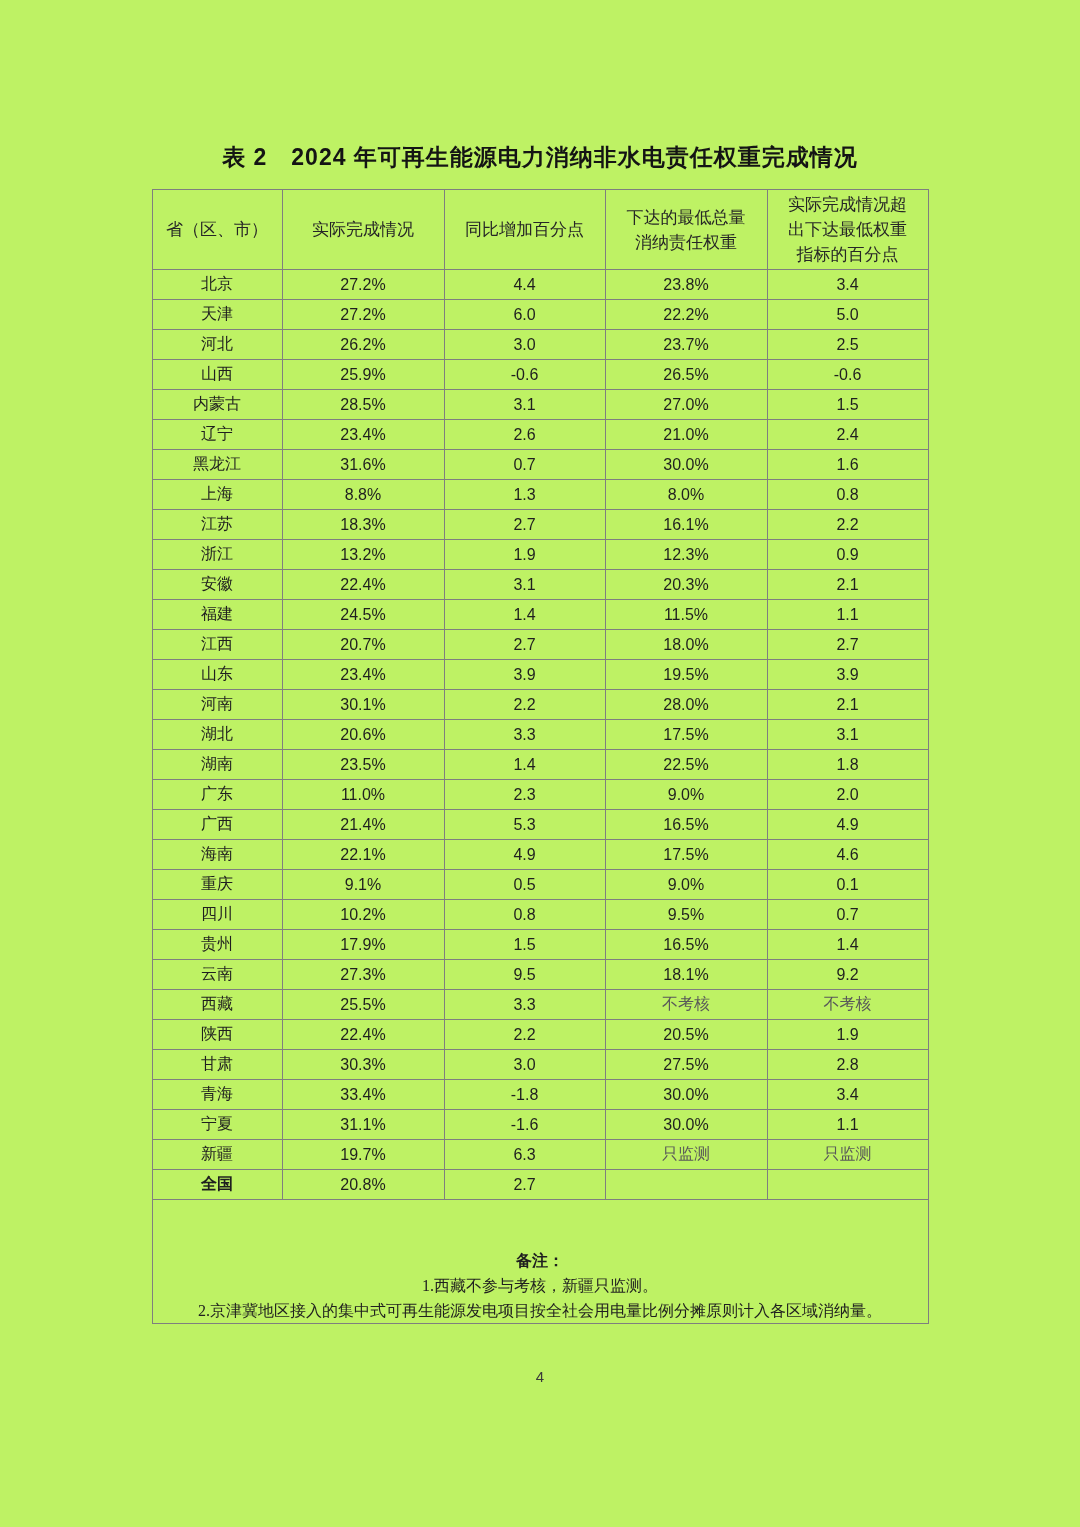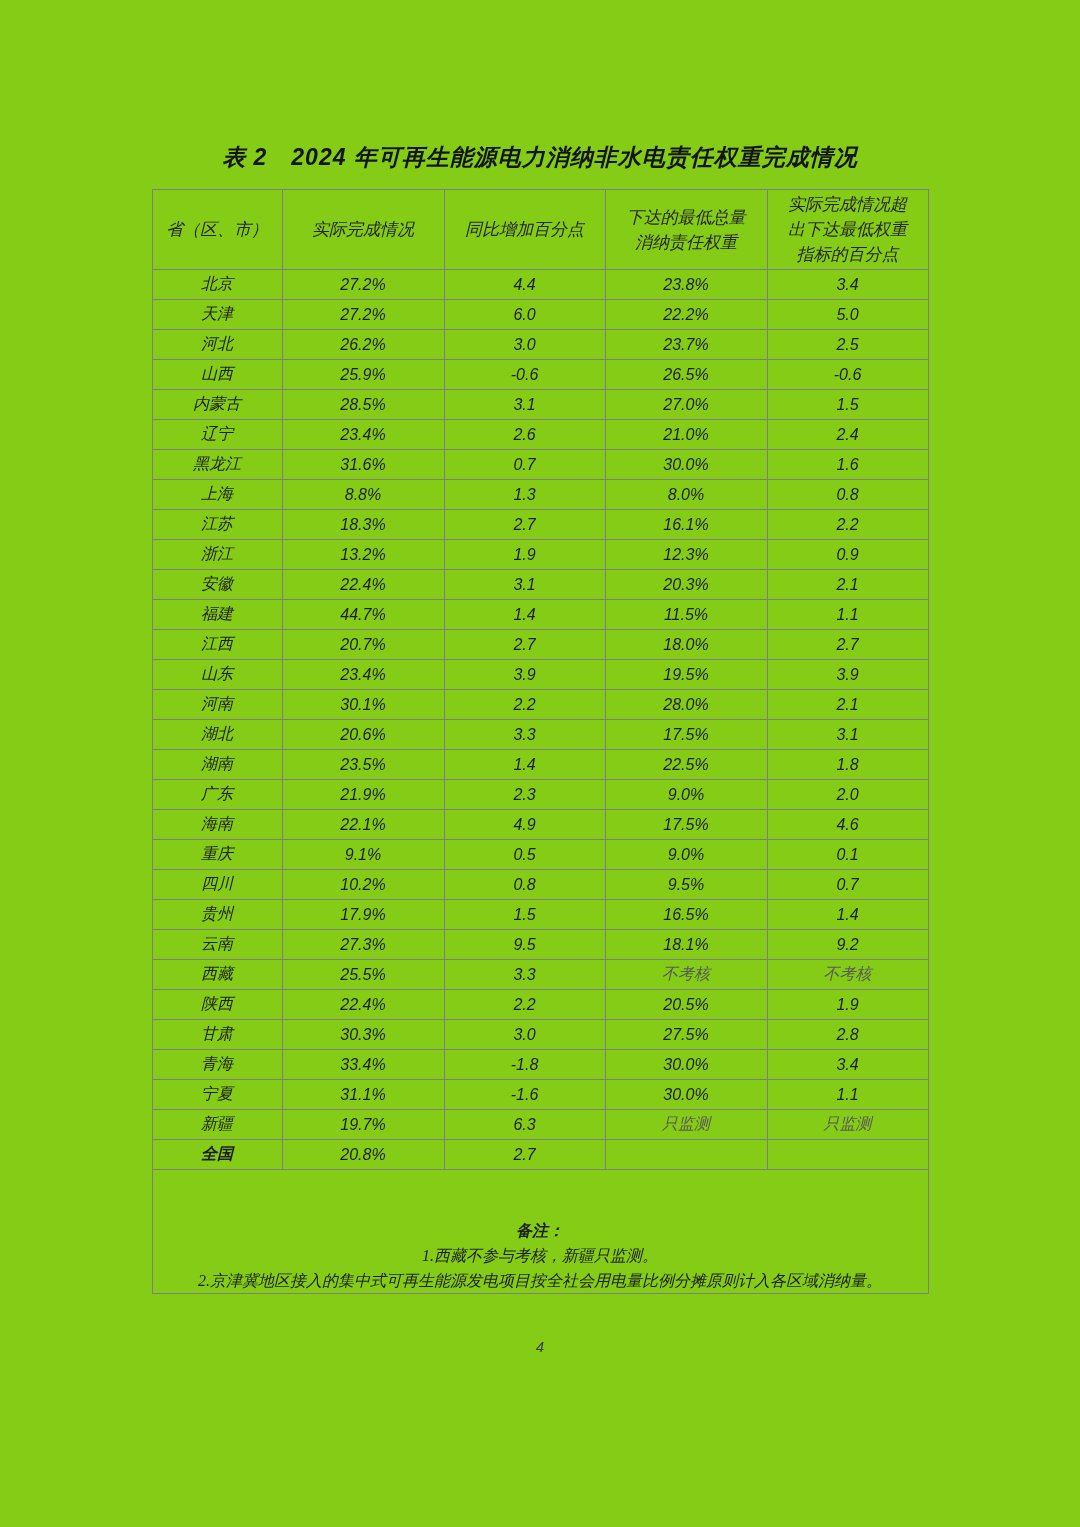--- a/index.html
+++ b/index.html
@@ -5,26 +5,25 @@
   html, body {
     margin: 0;
     padding: 0;
     background: #ffffff;
   }
   .page {
     position: relative;
     width: 1080px;
     height: 1527px;
     margin: 0 auto;
-    background: #84cc16;
+    background: #bef264;
     box-sizing: border-box;
     padding-top: 142px;
     font-family: "Liberation Serif", "DejaVu Serif", serif;
     color: #1f1f1f;
-    font-style: italic;
   }
   .doc-title {
     text-align: center;
     font-family: "Liberation Sans", "DejaVu Sans", sans-serif;
     font-size: 23px;
     font-weight: 700;
     letter-spacing: 1px;
     color: #141414;
   }
   table.main-table {
@@ -190,21 +189,21 @@
         </tr>
         <tr>
           <td>安徽</td>
           <td class="num">22.4%</td>
           <td class="num">3.1</td>
           <td class="num">20.3%</td>
           <td class="num">2.1</td>
         </tr>
         <tr>
           <td>福建</td>
-          <td class="num">44.7%</td>
+          <td class="num">24.5%</td>
           <td class="num">1.4</td>
           <td class="num">11.5%</td>
           <td class="num">1.1</td>
         </tr>
         <tr>
           <td>江西</td>
           <td class="num">20.7%</td>
           <td class="num">2.7</td>
           <td class="num">18.0%</td>
           <td class="num">2.7</td>
@@ -232,24 +231,31 @@
         </tr>
         <tr>
           <td>湖南</td>
           <td class="num">23.5%</td>
           <td class="num">1.4</td>
           <td class="num">22.5%</td>
           <td class="num">1.8</td>
         </tr>
         <tr>
           <td>广东</td>
-          <td class="num">21.9%</td>
+          <td class="num">11.0%</td>
           <td class="num">2.3</td>
           <td class="num">9.0%</td>
           <td class="num">2.0</td>
+        </tr>
+        <tr>
+          <td>广西</td>
+          <td class="num">21.4%</td>
+          <td class="num">5.3</td>
+          <td class="num">16.5%</td>
+          <td class="num">4.9</td>
         </tr>
         <tr>
           <td>海南</td>
           <td class="num">22.1%</td>
           <td class="num">4.9</td>
           <td class="num">17.5%</td>
           <td class="num">4.6</td>
         </tr>
         <tr>
           <td>重庆</td>

